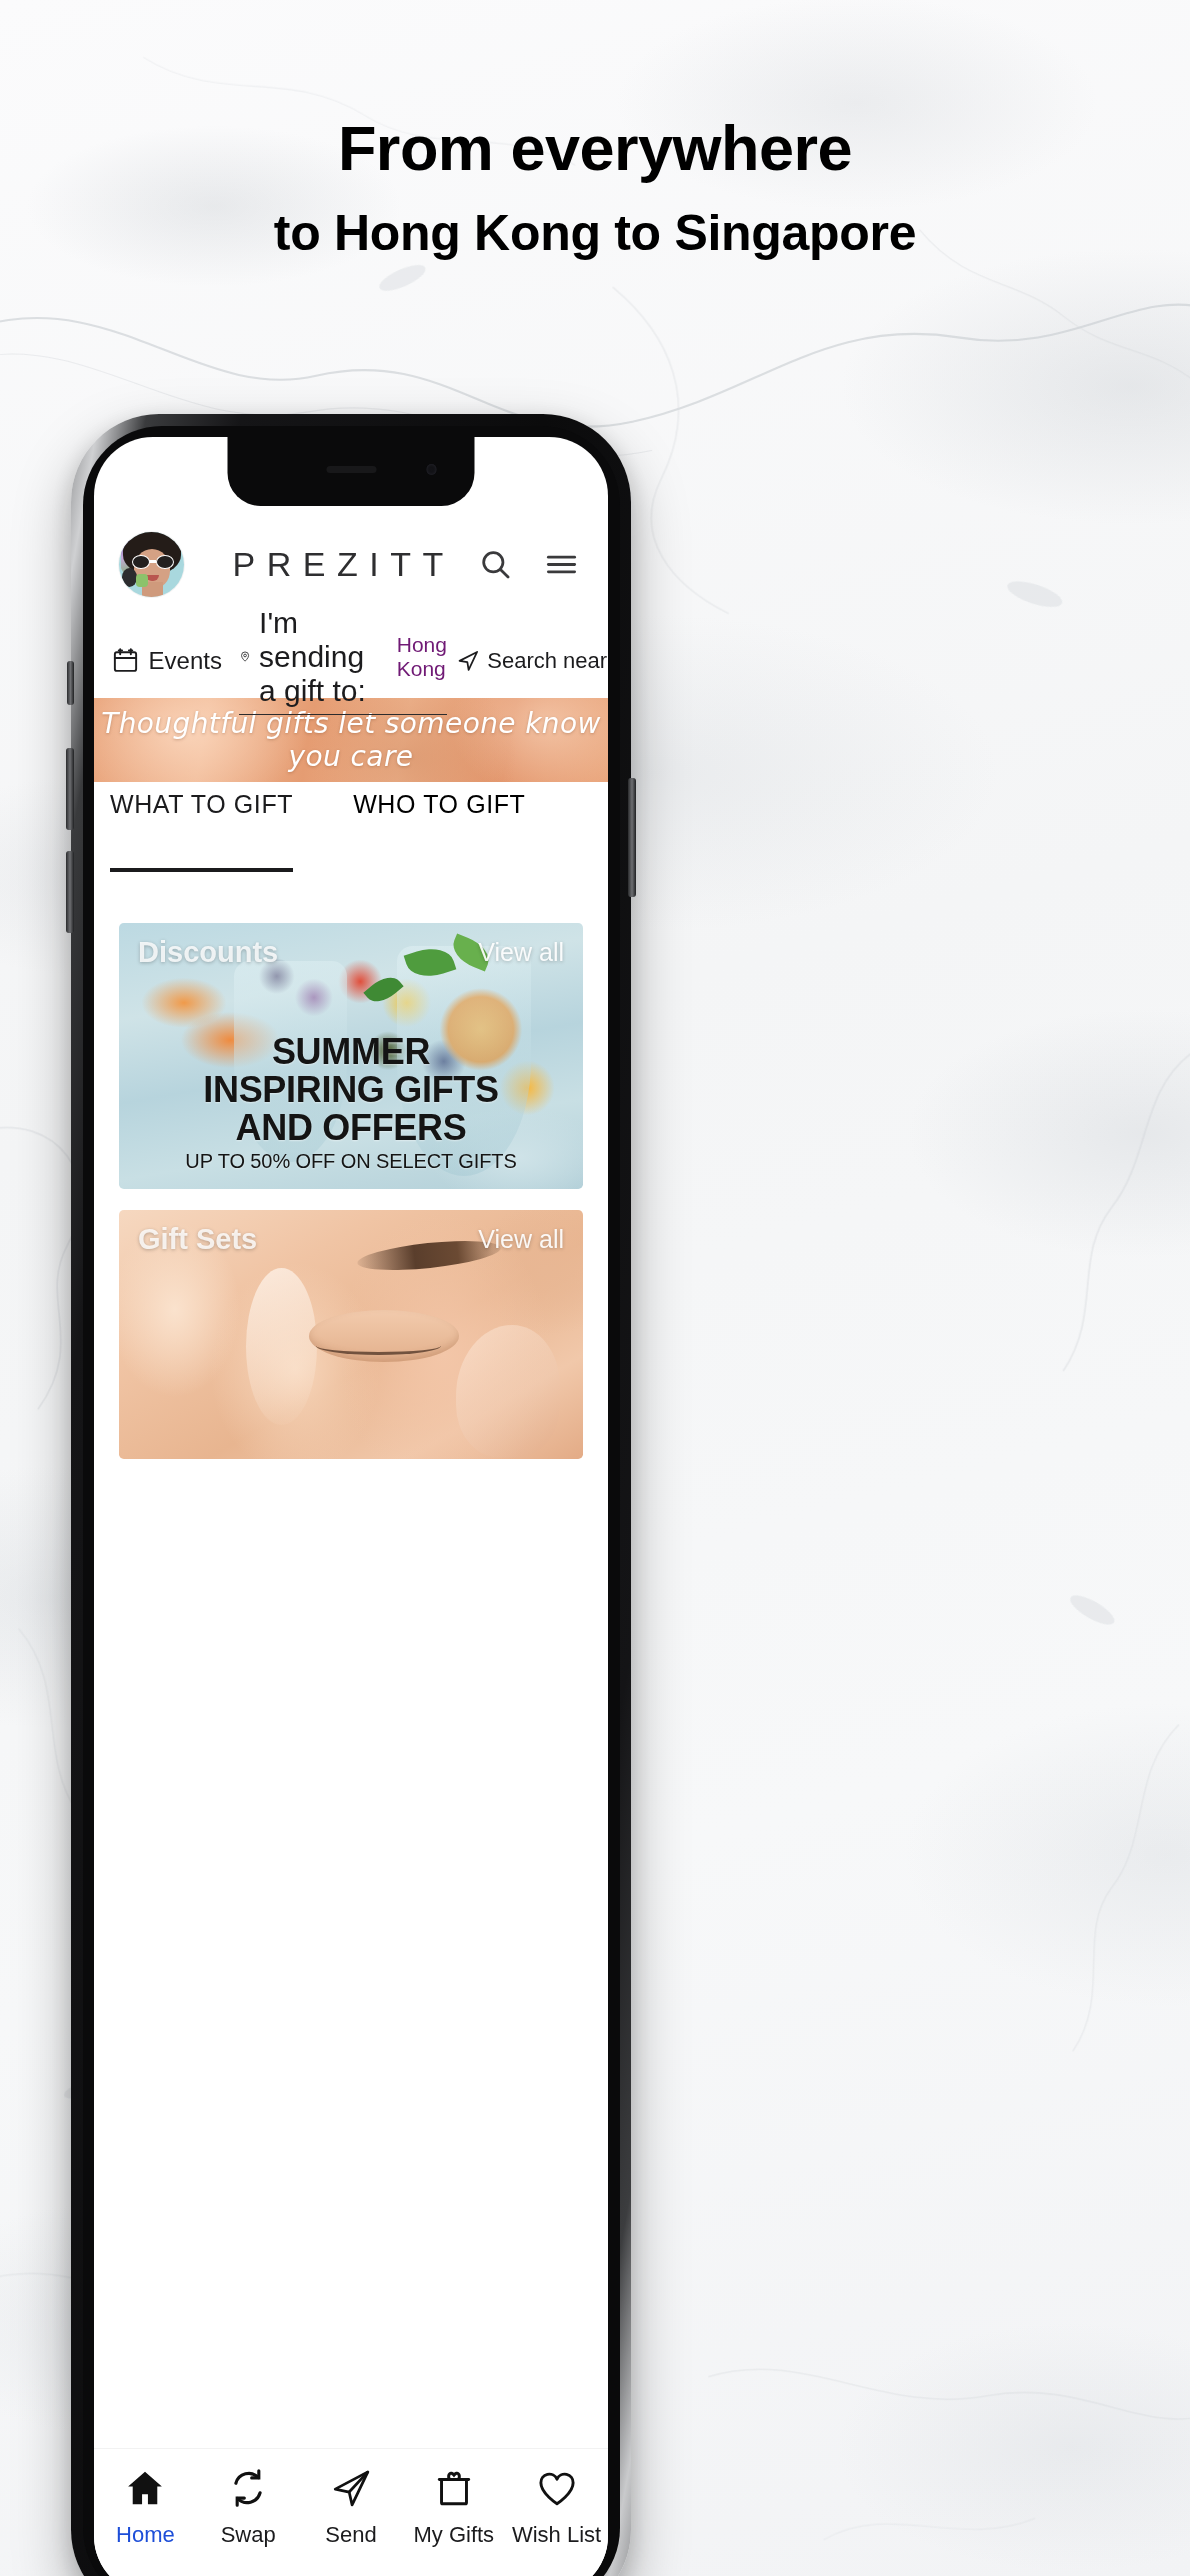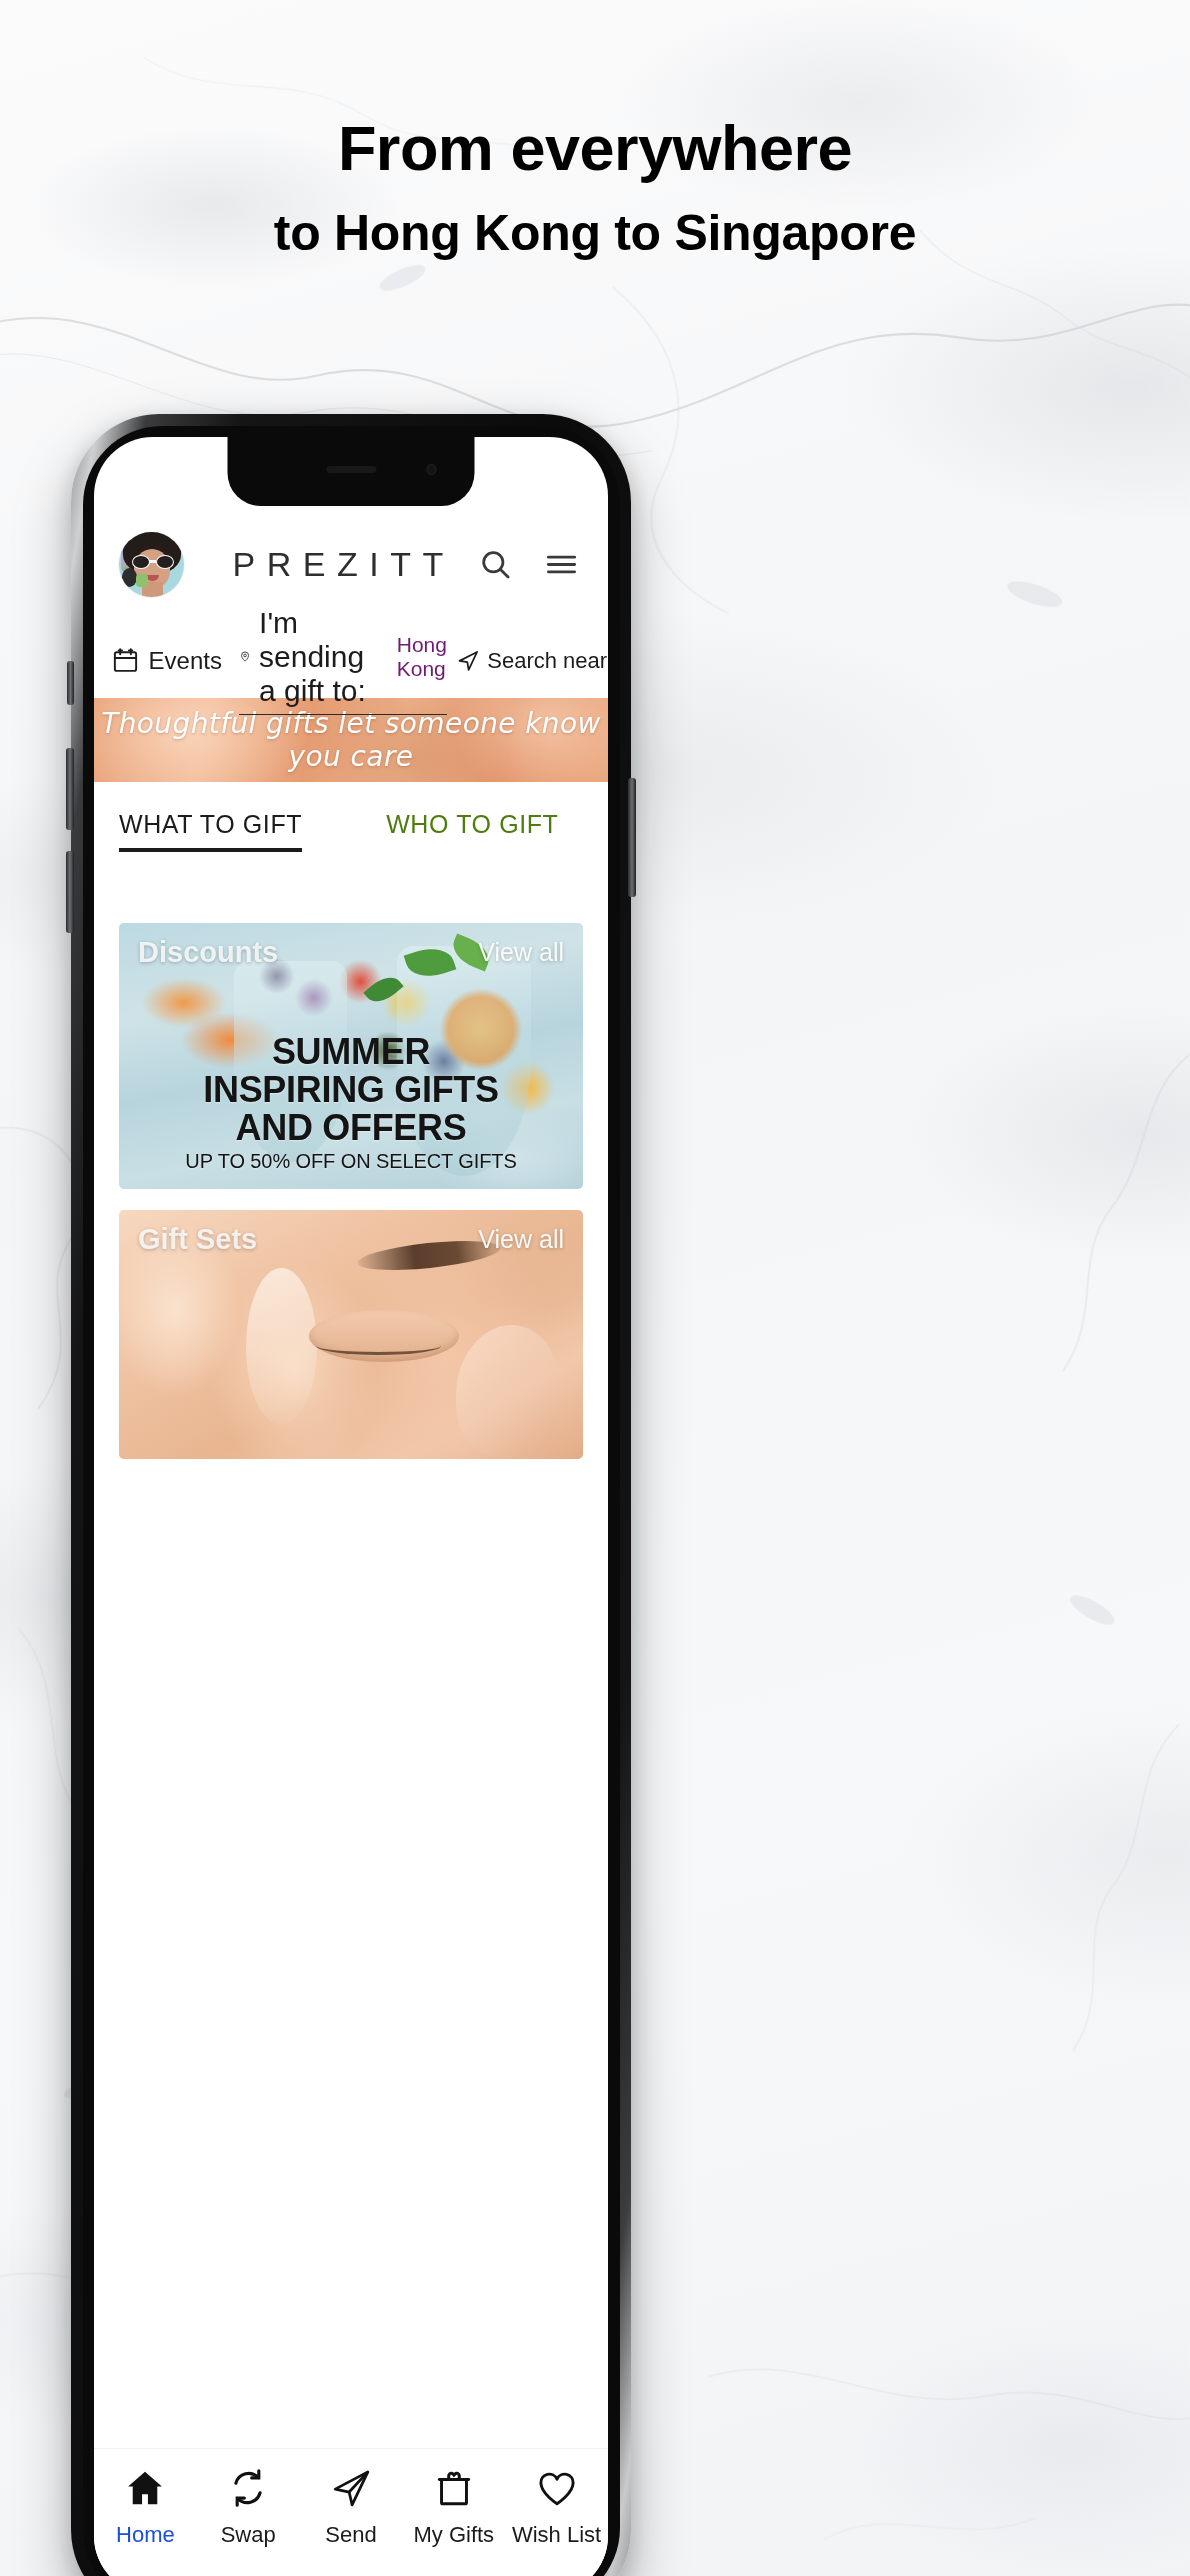--- a/index.html
+++ b/index.html
@@ -138,26 +138,26 @@
   #promo span{
     position:absolute;left:0;right:0;top:50%;transform:translateY(-50%);
     text-align:center;color:#fff;font-size:28px;font-style:italic;
     font-family:"DejaVu Sans", sans-serif;letter-spacing:0.4px;
     text-shadow:0 1px 2.9px rgba(120,70,40,.35);
   }
 
   
   #tabs{
     position:absolute;left:0;top:353px;width:100%;height:82px;background:#fff;z-index:9;
-    display:flex;align-items:center;padding-left:25px;box-sizing:border-box;gap:84px;
+    display:flex;padding-left:16px;box-sizing:border-box;gap:60px;
   }
   .tab{font-size:25px;letter-spacing:0.6px;padding-bottom:13.4px;position:relative;}
   .tab.active{color:#1b1b1d;font-weight:400;}
   .tab.active:after{content:"";position:absolute;left:0;right:0;bottom:0;height:3.8px;background:#1b1b1d;}
-  .tab.inactive{color:#4d7c0f;}
+  .tab.inactive{color:#000000;}
 
   
   .card{
     position:absolute;left:25px;width:464px;border-radius:4.8px;overflow:hidden;z-index:8;margin-top:41px;
   }
   .card .chead{
     position:absolute;left:0;right:0;top:0;height:59px;display:flex;align-items:center;
     justify-content:space-between;padding:0 19px;box-sizing:border-box;z-index:4;
   }
   .card .ctitle{color:rgba(255,255,255,.82);font-size:29px;font-weight:700;text-shadow:0 1px 3.8px rgba(0,0,0,.25);}

